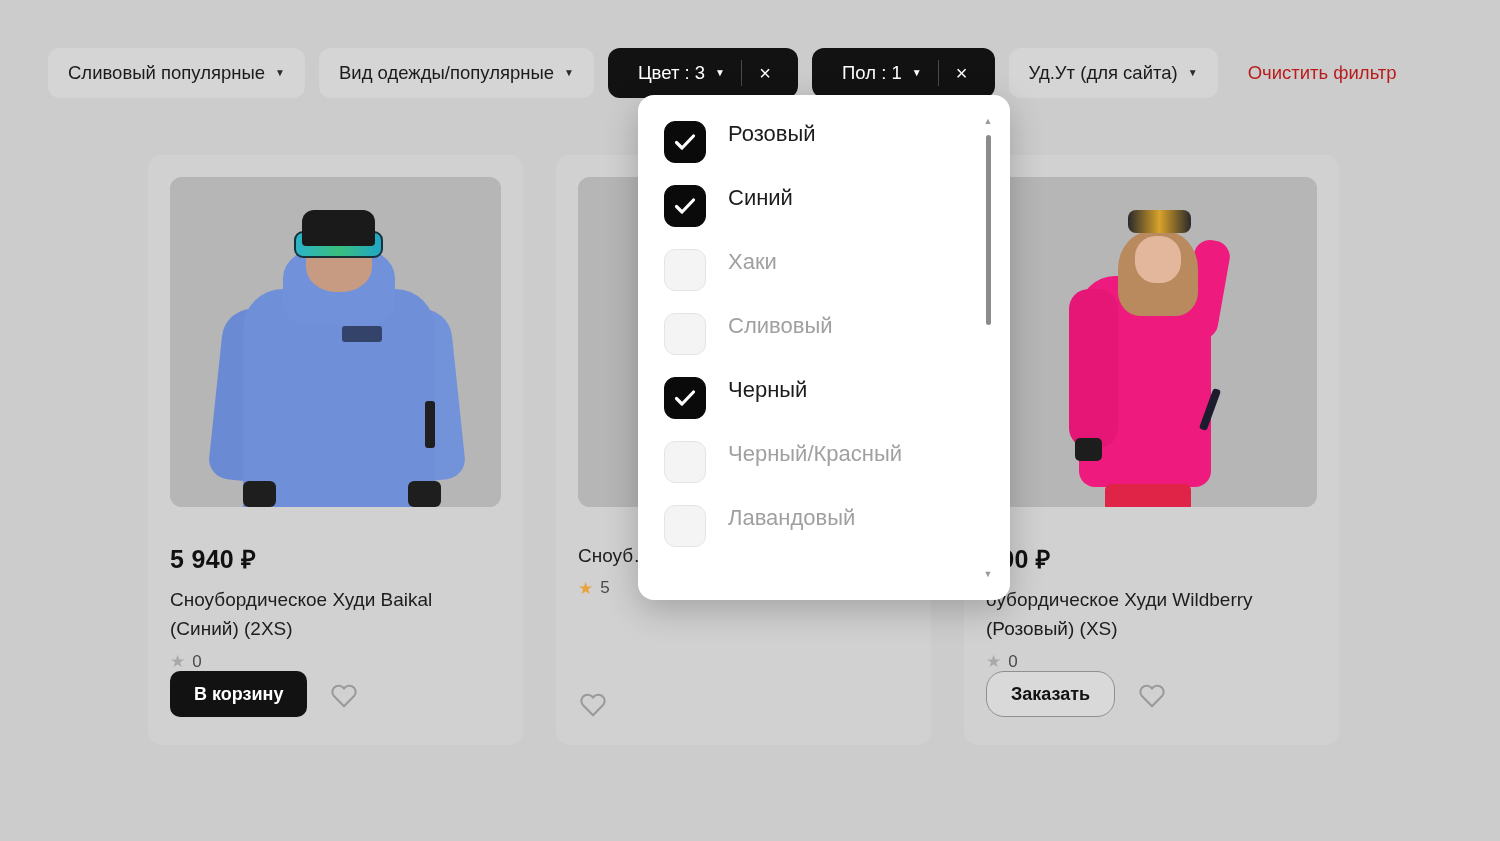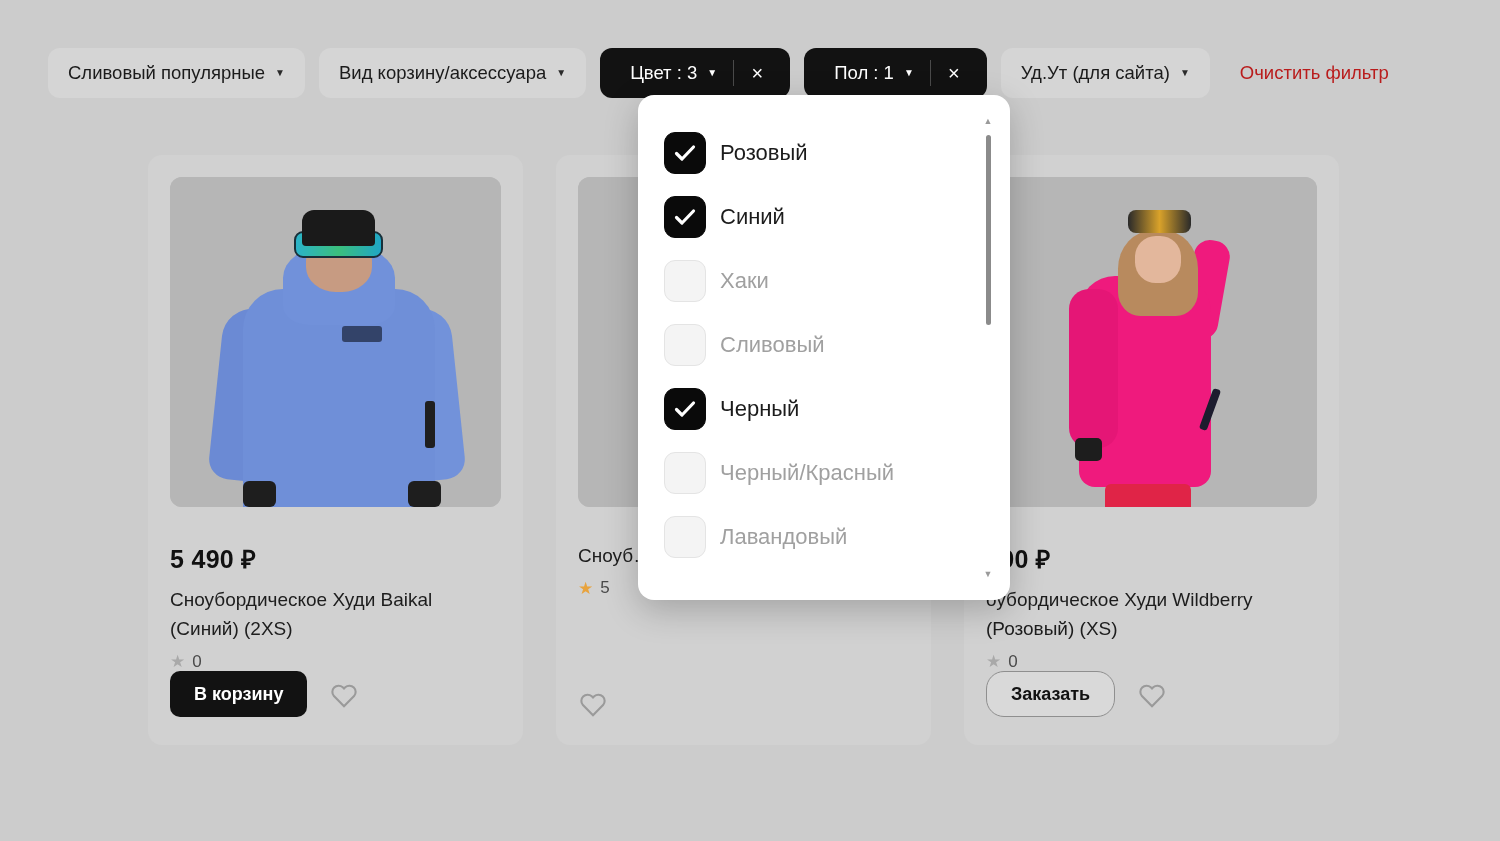--- a/index.html
+++ b/index.html
@@ -285,22 +285,22 @@
     background: #ffffff;
     border-radius: 16px;
     box-shadow: 0 10px 34px rgba(0,0,0,0.22);
     z-index: 40;
     padding: 26px 0 0 0;
     overflow: hidden;
   }
   .opt-list { padding: 0 0 0 26px; }
   .option {
     display: flex;
-    align-items: center;
-    gap: 14px;
+    align-items: flex-start;
+    gap: 22px;
     height: 64px;
     cursor: pointer;
   }
   .cbox {
     width: 42px; height: 42px;
     border-radius: 11px;
     background: #f4f4f4;
     border: 1px solid #e4e4e4;
     flex: 0 0 auto;
     display: flex; align-items: center; justify-content: center;
@@ -329,21 +329,21 @@
 <body>
 
 <div class="filter-bar">
 
   <div class="chip">
     <span>Сливовый популярные</span>
     <span class="caret">▼</span>
   </div>
 
   <div class="chip">
-    <span>Вид корзину/аксессуара</span>
+    <span>Вид одежды/популярные</span>
     <span class="caret">▼</span>
   </div>
 
   <div class="chip chip-dark">
     <div class="chip-label">
       <span>Цвет : 3</span>
       <span class="caret">▼</span>
     </div>
     <div class="chip-divider"></div>
     <div class="chip-x">×</div>
@@ -378,21 +378,21 @@
         <div class="face"></div>
           <div class="goggles"></div>
           <div class="beanie"></div>
         <div class="logo"></div>
           <div class="zip"></div>
         <div class="gloveL"></div>
           <div class="gloveR"></div>
       </div>
 
     </div>
-    <div class="price">5 490 ₽</div>
+    <div class="price">5 940 ₽</div>
     <div class="title">Сноубордическое Худи Baikal (Синий) (2XS)</div>
     <div class="rating">
       <span class="star">★</span>
       <span>0</span>
     </div>
     <div class="actions">
       <button class="btn-primary">В корзину</button>
       <span class="heart">
         <svg width="30" height="27" viewBox="0 0 24 22">
             <path d="M12 20.5 3.8 12.3a5.1 5.1 0 0 1 7.2-7.2l1 1 1-1a5.1 5.1 0 0 1 7.2 7.2Z" fill="none" stroke="#9a9a9a" stroke-width="1.7"></path>

